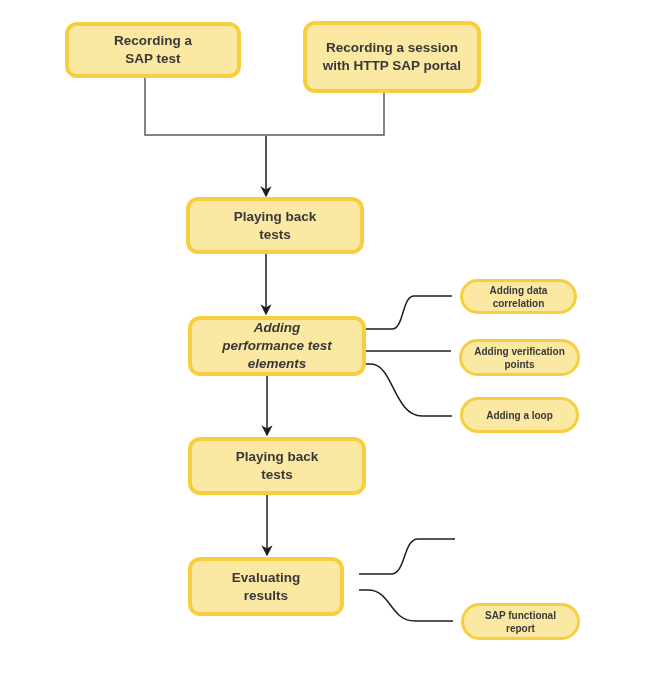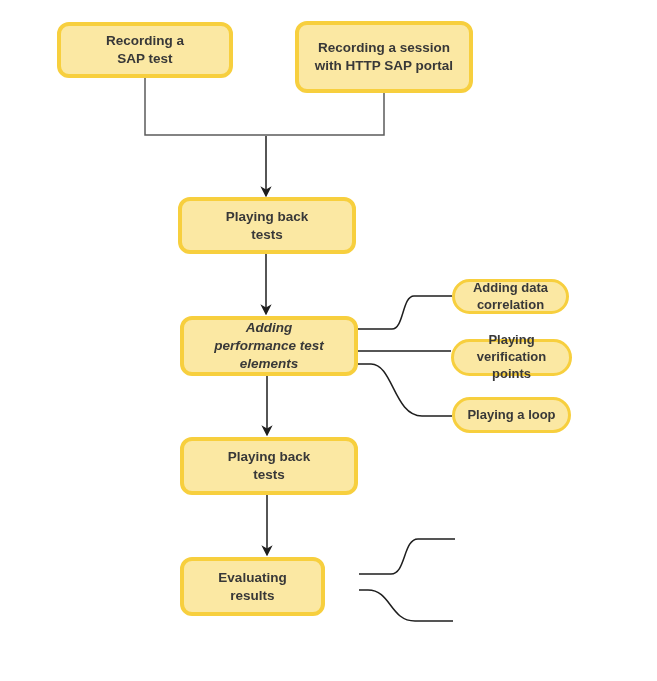--- a/index.html
+++ b/index.html
@@ -41,30 +41,31 @@
     box-sizing: border-box;
     display: flex;
     align-items: center;
     justify-content: center;
     text-align: center;
     background: var(--node-fill, #FBE8A3);
     border: 4px solid var(--node-border, #F7CF3E);
     color: var(--node-text, #383838);
     font-weight: bold;
     white-space: pre-line;
+    margin-left: 8px;
   }
   .box {
     border-radius: 12px;
     font-size: 13.5px;
     line-height: 1.32;
   }
   .pill {
     border-radius: 19px;
     border-width: 3px;
-    font-size: 13px;
+    font-size: 10px;
     line-height: 1.3;
   }
 </style>
 </head>
 <body>
 
 <div class="canvas">
 
   <svg class="connectors" width="657" height="681" viewBox="0 0 657 681">
     <defs>
@@ -96,26 +97,28 @@
   <div class="node box" style="left:178px; top:197px; width:178px; height:57px;">Playing back
 tests</div>
 
   <div class="node box" style="left:180px; top:316px; width:178px; height:60px;font-style:italic;">Adding
 performance test
 elements</div>
 
   <div class="node pill" style="left:452px; top:279px; width:117px; height:35px;">Adding data
 correlation</div>
 
-  <div class="node pill" style="left:451px; top:339px; width:121px; height:37px;">Playing verification
+  <div class="node pill" style="left:451px; top:339px; width:121px; height:37px;">Adding verification
 points</div>
 
-  <div class="node pill" style="left:452px; top:397px; width:119px; height:36px;">Playing a loop</div>
+  <div class="node pill" style="left:452px; top:397px; width:119px; height:36px;">Adding a loop</div>
 
   <div class="node box" style="left:180px; top:437px; width:178px; height:58px;">Playing back
 tests</div>
 
-  <div class="node box" style="left:180px; top:557px; width:145px; height:59px;">Evaluating
+  <div class="node box" style="left:180px; top:557px; width:156px; height:59px;">Evaluating
 results</div>
 
 
+  <div class="node pill" style="left:453px; top:603px; width:119px; height:37px;">SAP functional
+report</div>
 
 </div>
 
 </body></html>

